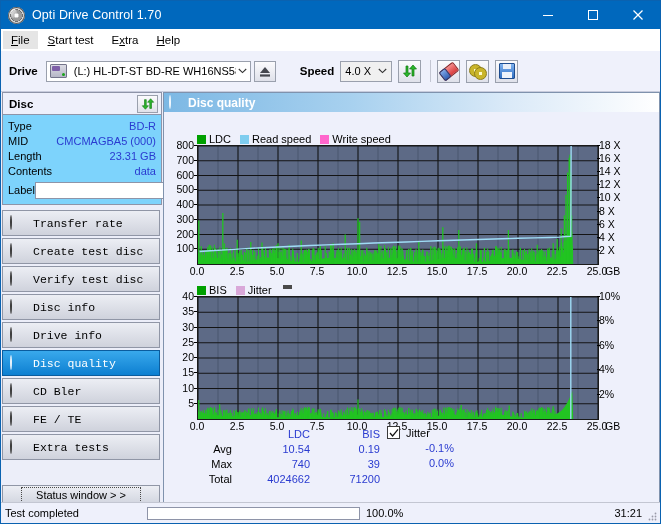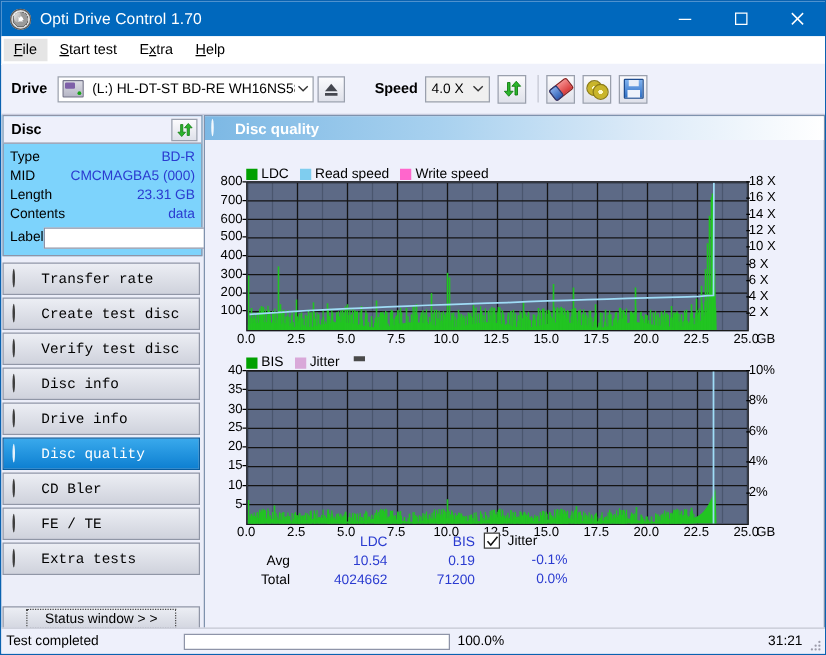--- a/index.html
+++ b/index.html
@@ -2087,20 +2087,25 @@
           <td class="rk"></td>
           <td class="rv" style="width:78px" style2="">LDC</td>
           <td class="rv" style="width:70px">BIS</td>
         </tr>
         <tr>
           <td class="rk">Avg</td>
           <td class="rv">10.54</td>
           <td class="rv">0.19</td>
         </tr>
         <tr>
+          <td class="rk">Max</td>
+          <td class="rv">740</td>
+          <td class="rv">39</td>
+        </tr>
+        <tr>
           <td class="rk">Total</td>
           <td class="rv">4024662</td>
           <td class="rv">71200</td>
         </tr>
       </tbody>
         </table>
     </div>
 
     <div style="position:absolute;left:223px;top:333px;display:flex;align-items:center;gap:6px;">
       <span class="chk">

